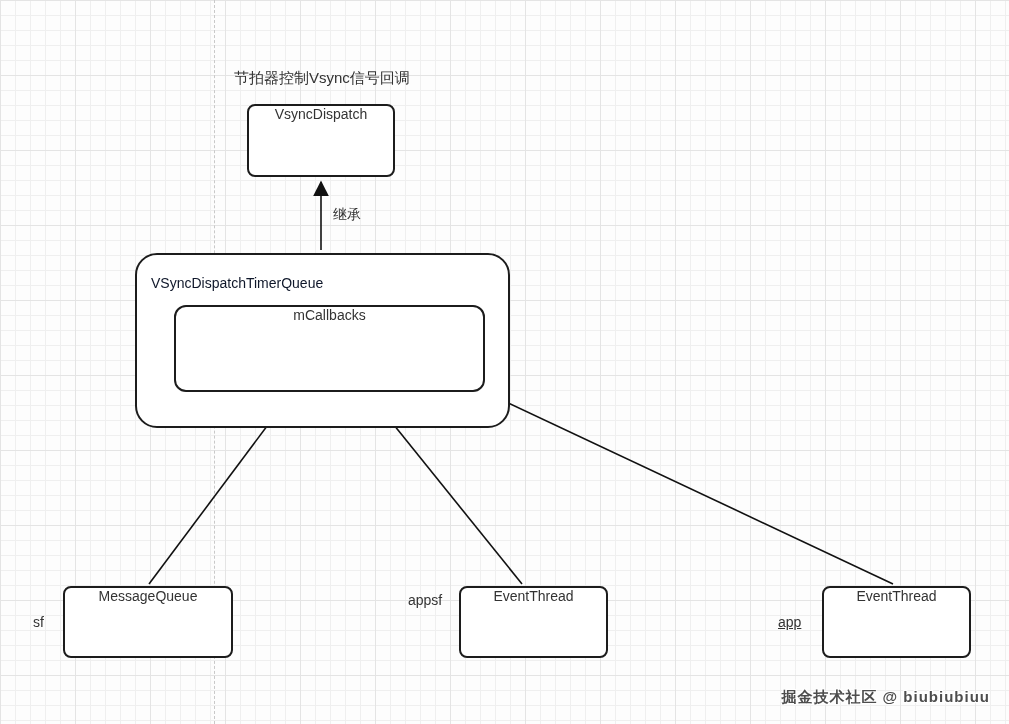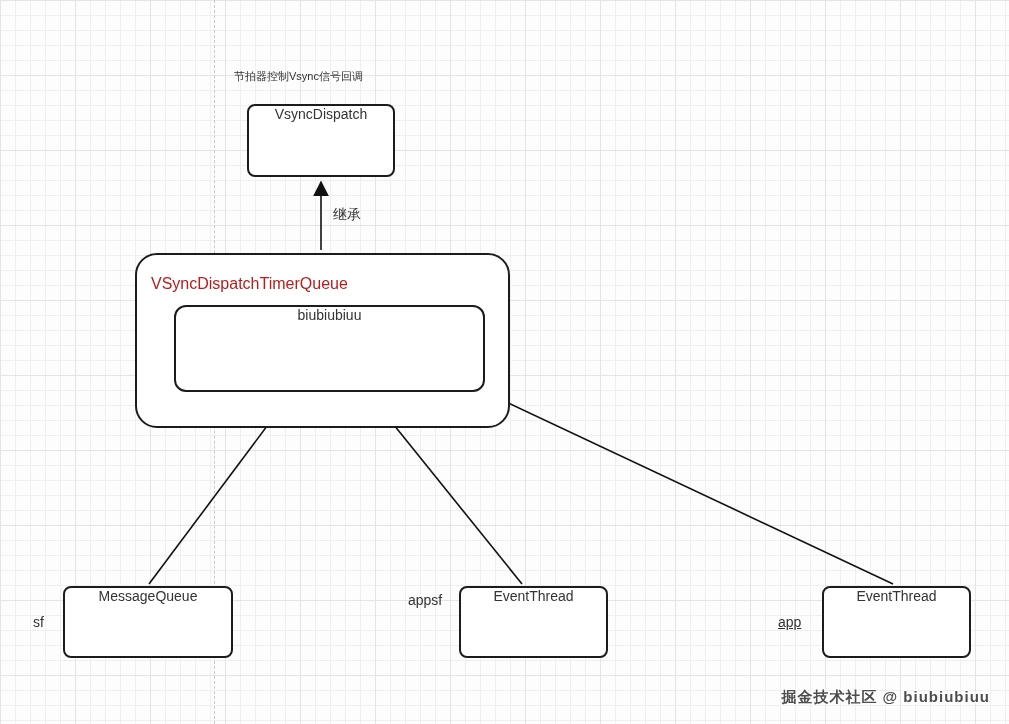--- a/index.html
+++ b/index.html
@@ -38,35 +38,35 @@
     display: flex;
     justify-content: center;
     text-align: center;
   }
 
   .node-small { border-radius: 8px; }
 
   .node-vsync-dispatch   { left: 247px; top: 104px; width: 148px; height: 73px; }
   .node-timer-queue      { left: 135px; top: 253px; width: 375px; height: 175px;
                            border-radius: 22px; display: block; }
-  .timer-queue-label     { position: absolute; left: 14px; top: 20px; font-size: 16px; color: #b91c1c; }
+  .timer-queue-label     { position: absolute; left: 14px; top: 20px; font-size: 14px; color: #0f172a; }
   .node-mcallbacks       { left: 37px;  top: 50px;  width: 311px; height: 87px;
                            border-radius: 12px; position: absolute; }
 
   .node-message-queue    { left: 63px;  top: 586px; width: 170px; height: 72px; }
   .node-event-appsf      { left: 459px; top: 586px; width: 149px; height: 72px; }
   .node-event-app        { left: 822px; top: 586px; width: 149px; height: 72px; }
 
   .free-label {
     position: absolute;
     color: #333333;
     font-size: 14px;
     white-space: nowrap;
   }
-  .label-title   { left: 234px; top: 69px;  font-size: 11px; }
+  .label-title   { left: 234px; top: 69px;  font-size: 15px; }
   .label-inherit { left: 333px; top: 206px; }
   .label-sf      { left: 33px;  top: 614px; }
   .label-appsf   { left: 408px; top: 592px; }
   .label-app     { left: 778px; top: 614px; text-decoration: underline; }
 
   .arrows-layer {
     position: absolute;
     left: 0; top: 0;
     width: 1009px; height: 724px;
     pointer-events: none;
@@ -110,21 +110,21 @@
 
   <div class="free-label label-inherit">继承</div>
 
   <div class="node node-small node-vsync-dispatch">
     <span>VsyncDispatch</span>
   </div>
 
   <div class="node node-timer-queue">
     <div class="timer-queue-label">VSyncDispatchTimerQueue</div>
     <div class="node node-mcallbacks">
-      <span>biubiubiuu</span>
+      <span>mCallbacks</span>
     </div>
   </div>
 
   <div class="free-label label-sf">sf</div>
   <div class="node node-small node-message-queue">
     <span>MessageQueue</span>
   </div>
 
   <div class="free-label label-appsf">appsf</div>
   <div class="node node-small node-event-appsf">

